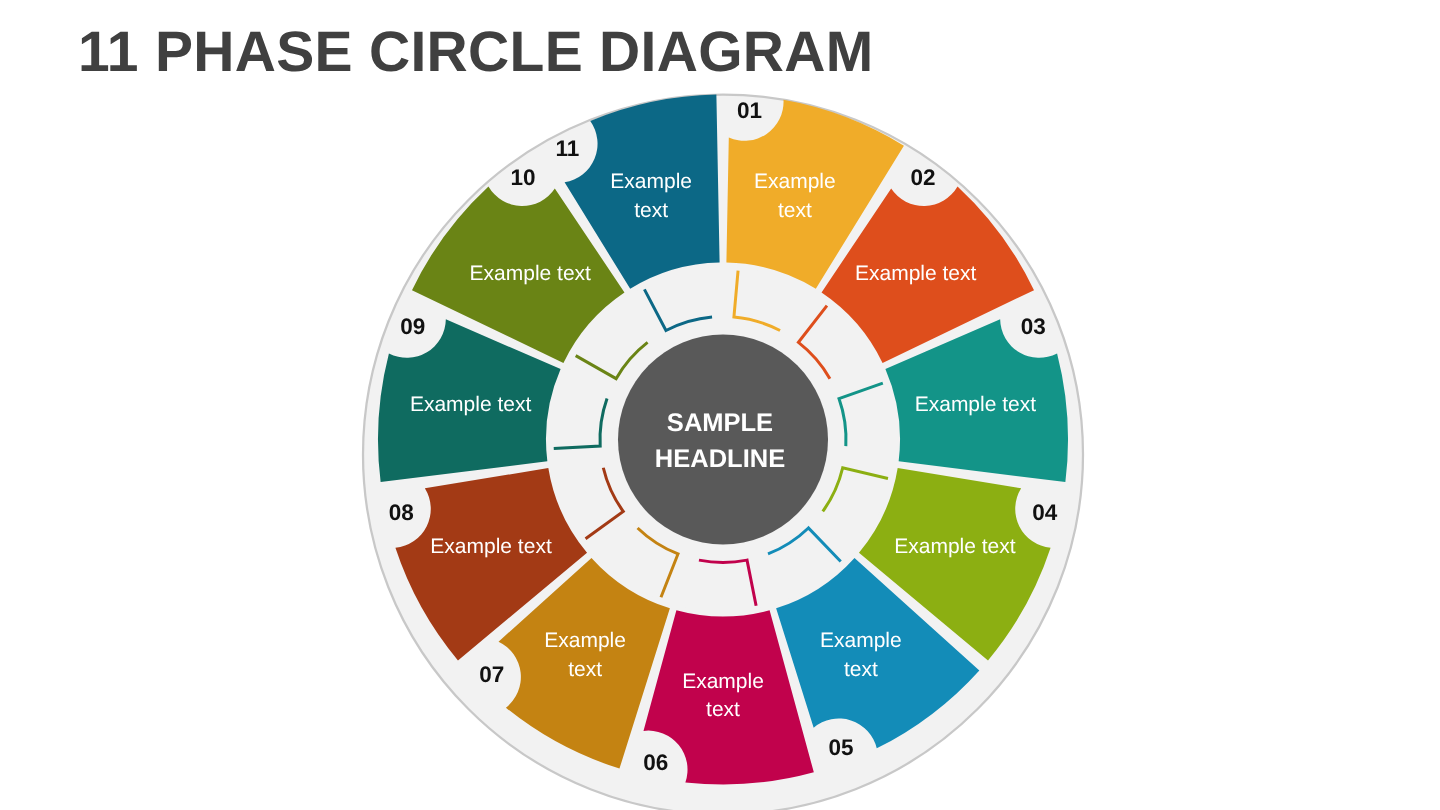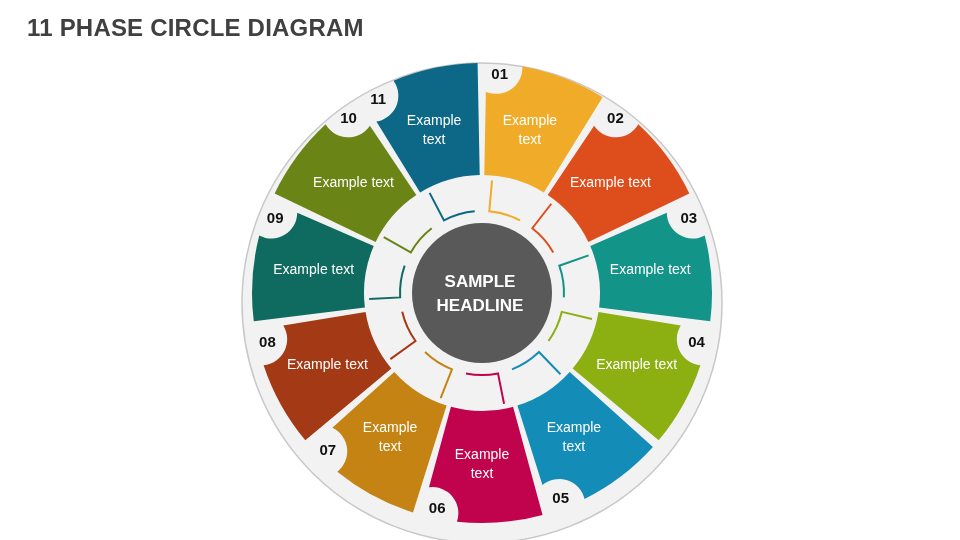--- a/index.html
+++ b/index.html
@@ -1,17 +1,17 @@
 <!DOCTYPE html>
 <html><head>
 <meta charset="utf-8">
 <style>
   html,body{margin:0;padding:0;background:#ffffff;}
   body{width:960px;height:540px;position:relative;overflow:hidden;font-family:"Liberation Sans","DejaVu Sans",sans-serif;}
-  .title{position:absolute;left:27px;top:14px;font-size:24px;font-weight:bold;color:#404040;letter-spacing:0.2px;font-family:"Liberation Sans",sans-serif;}
+  .title{position:absolute;left:52px;top:14px;font-size:38px;font-weight:bold;color:#404040;letter-spacing:0.2px;font-family:"Liberation Sans",sans-serif;}
   svg{position:absolute;left:0;top:0;}
   .seg-label{font-family:"Liberation Sans",sans-serif;font-size:14px;fill:#ffffff;}
   .num-label{font-family:"Liberation Sans",sans-serif;font-size:15px;font-weight:bold;fill:#111111;}
   .center-label{font-family:"Liberation Sans",sans-serif;font-size:17px;font-weight:bold;fill:#ffffff;}
 </style>
 </head>
 <body>
 
 <div class="title">11 PHASE CIRCLE DIAGRAM</div>
 

